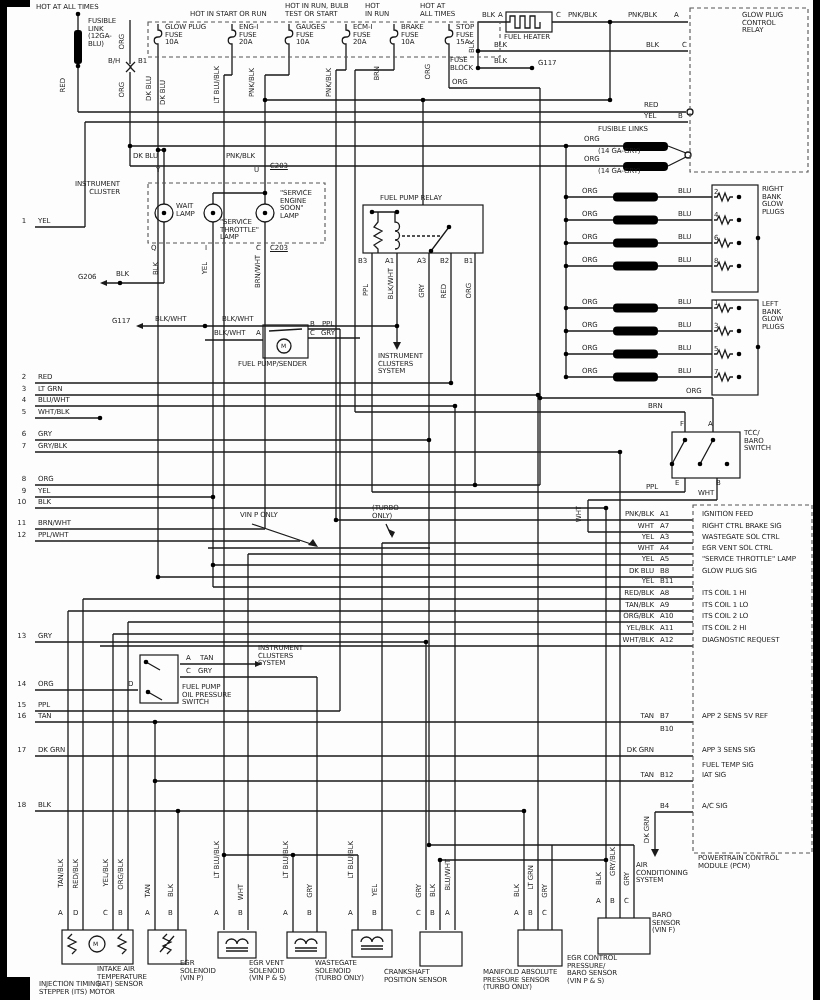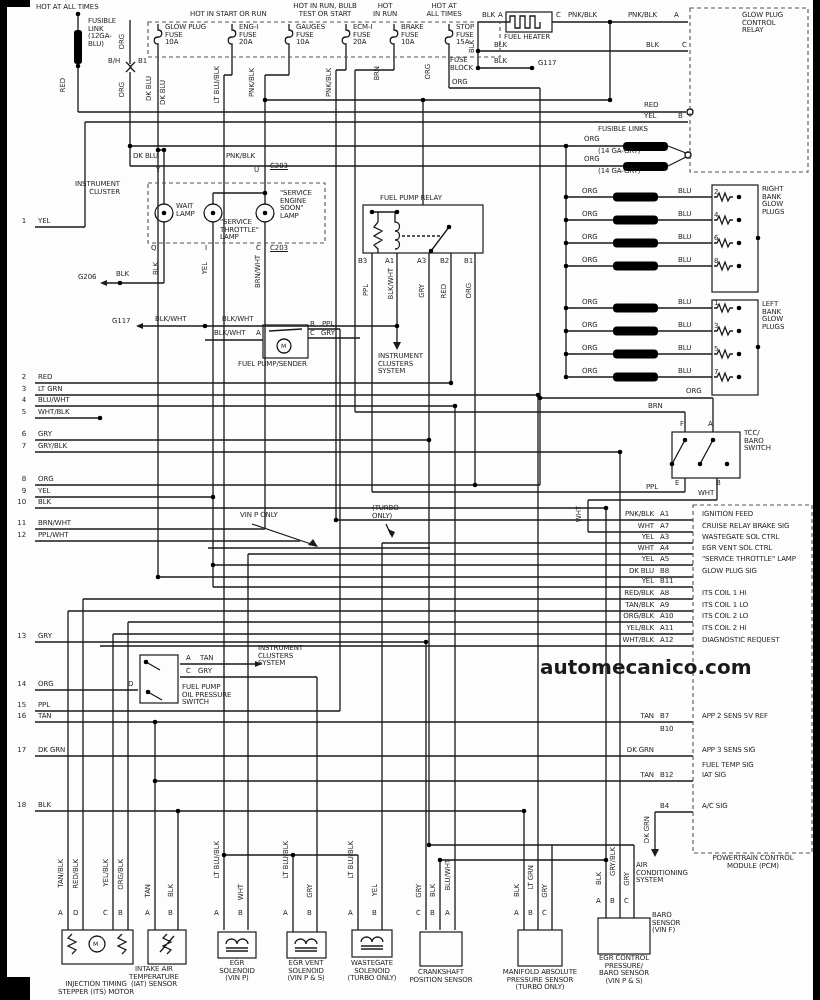--- a/index.html
+++ b/index.html
@@ -1,20 +1,20 @@
 <!DOCTYPE html>
 <html><head>
 <meta charset="utf-8">
 <style>
   html,body{margin:0;padding:0;background:#e8e8e8;}
   #wrap{position:relative;width:820px;height:1000px;background:#fdfdfd;overflow:hidden;
         font-family:"DejaVu Sans",sans-serif;color:#1a1a1a;}
   #wires{position:absolute;left:0;top:0;}
   .lb{position:absolute;font-size:7px;line-height:7.5px;white-space:pre;letter-spacing:-0.1px;}
-  .c{text-align:center;}
+  .c{text-align:left;}
   .rt{text-align:right;}
   .v{writing-mode:vertical-rl;transform:rotate(180deg);}
   .u{text-decoration:underline;}
   .wm{position:absolute;font-size:20px;font-weight:bold;letter-spacing:0;}
 </style>
 </head>
 <body>
 
 <div id="wrap">
 
@@ -311,21 +311,20 @@
 <span class="lb" style="left:200px;top:655px">TAN</span>
 <span class="lb" style="left:186px;top:668px">C</span>
 <span class="lb" style="left:198px;top:668px">GRY</span>
 <span class="lb" style="left:128px;top:681px">D</span>
 <span class="lb" style="left:182px;top:684px">FUEL PUMP
 OIL PRESSURE
 SWITCH</span>
 <span class="lb" style="left:258px;top:645px">INSTRUMENT
 CLUSTERS
 SYSTEM</span>
-<span class="wm" style="left:540px;top:655px">automecanico.com</span>
 <span class="lb v" style="left:644px;top:816px">DK GRN</span>
 <span class="lb" style="left:636px;top:862px">AIR
 CONDITIONING
 SYSTEM</span>
 <span class="lb c" style="left:698px;top:855px;width:110px">POWERTRAIN CONTROL
 MODULE (PCM)</span>
 <span class="lb" style="left:652px;top:912px">BARO
 SENSOR
 (VIN F)</span>
 <span class="lb" style="left:93px;top:940px;font-size:6px">M</span>
@@ -364,21 +363,21 @@
     <span class="lb" style="left: 38px; top: 713px;">TAN</span>
     <span class="lb rt" style="left: 8px; top: 747px; width: 18px;">17</span>
     <span class="lb" style="left: 38px; top: 747px;">DK GRN</span>
     <span class="lb rt" style="left: 8px; top: 802px; width: 18px;">18</span>
     <span class="lb" style="left: 38px; top: 802px;">BLK</span>
     <span class="lb rt" style="left: 586px; top: 511px; width: 68px;">PNK/BLK</span>
     <span class="lb" style="left: 660px; top: 511px;">A1</span>
     <span class="lb" style="left: 702px; top: 511px;">IGNITION FEED</span>
     <span class="lb rt" style="left: 586px; top: 523px; width: 68px;">WHT</span>
     <span class="lb" style="left: 660px; top: 523px;">A7</span>
-    <span class="lb" style="left: 702px; top: 523px;">CRUISE RELAY BRAKE SIG</span>
+    <span class="lb" style="left: 702px; top: 523px;">RIGHT CTRL BRAKE SIG</span>
     <span class="lb rt" style="left: 586px; top: 534px; width: 68px;">YEL</span>
     <span class="lb" style="left: 660px; top: 534px;">A3</span>
     <span class="lb" style="left: 702px; top: 534px;">WASTEGATE SOL CTRL</span>
     <span class="lb rt" style="left: 586px; top: 545px; width: 68px;">WHT</span>
     <span class="lb" style="left: 660px; top: 545px;">A4</span>
     <span class="lb" style="left: 702px; top: 545px;">EGR VENT SOL CTRL</span>
     <span class="lb rt" style="left: 586px; top: 556px; width: 68px;">YEL</span>
     <span class="lb" style="left: 660px; top: 556px;">A5</span>
     <span class="lb" style="left: 702px; top: 556px;">"SERVICE THROTTLE" LAMP</span>
     <span class="lb rt" style="left: 586px; top: 568px; width: 68px;">DK BLU</span>

